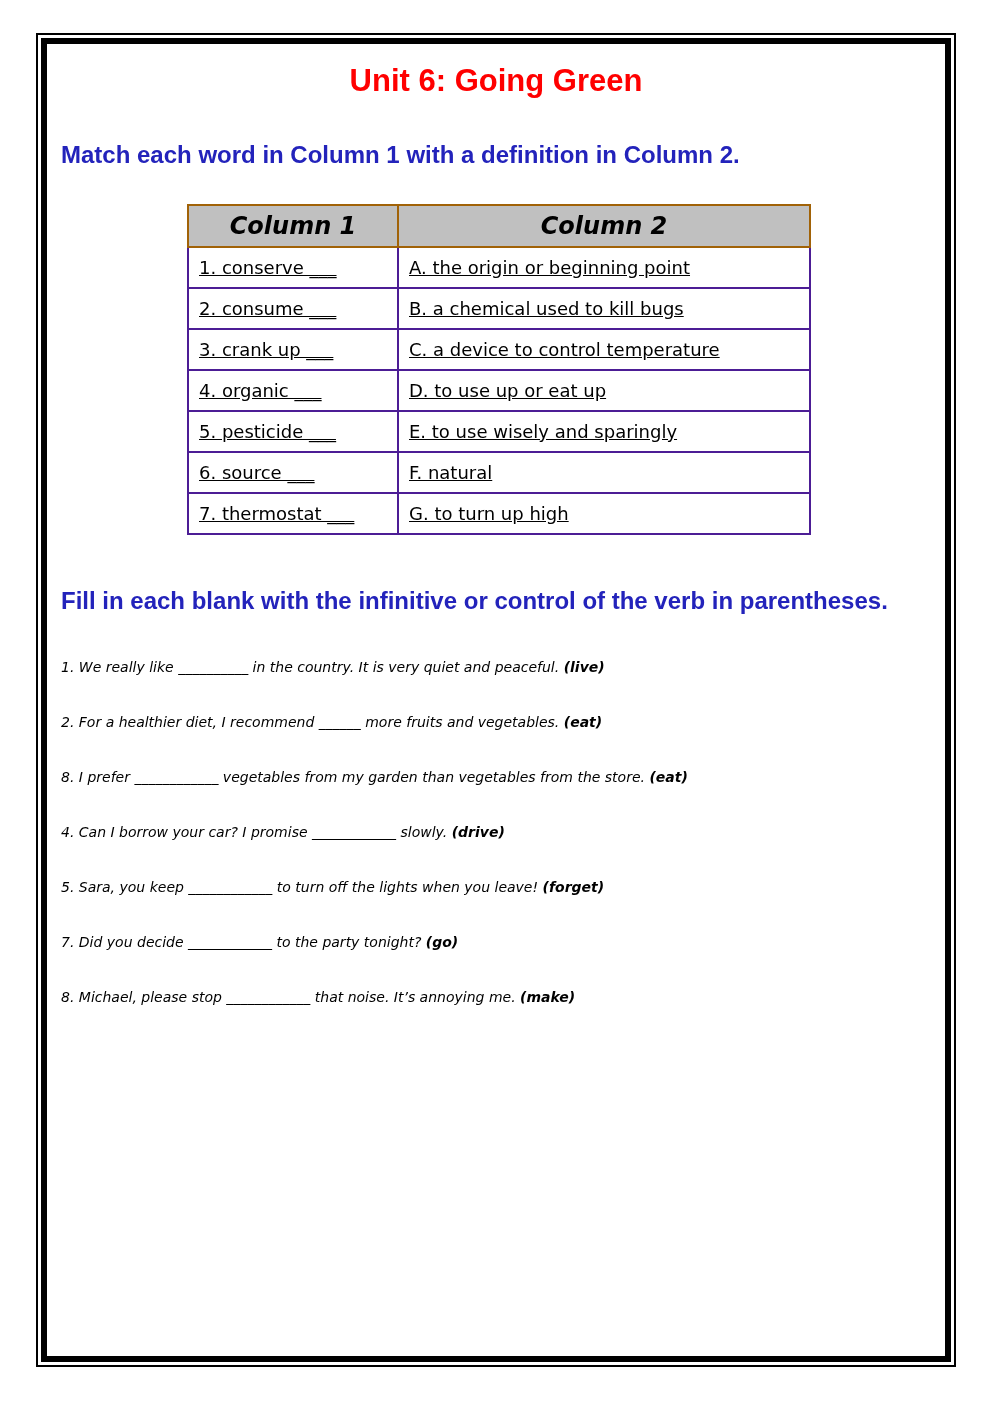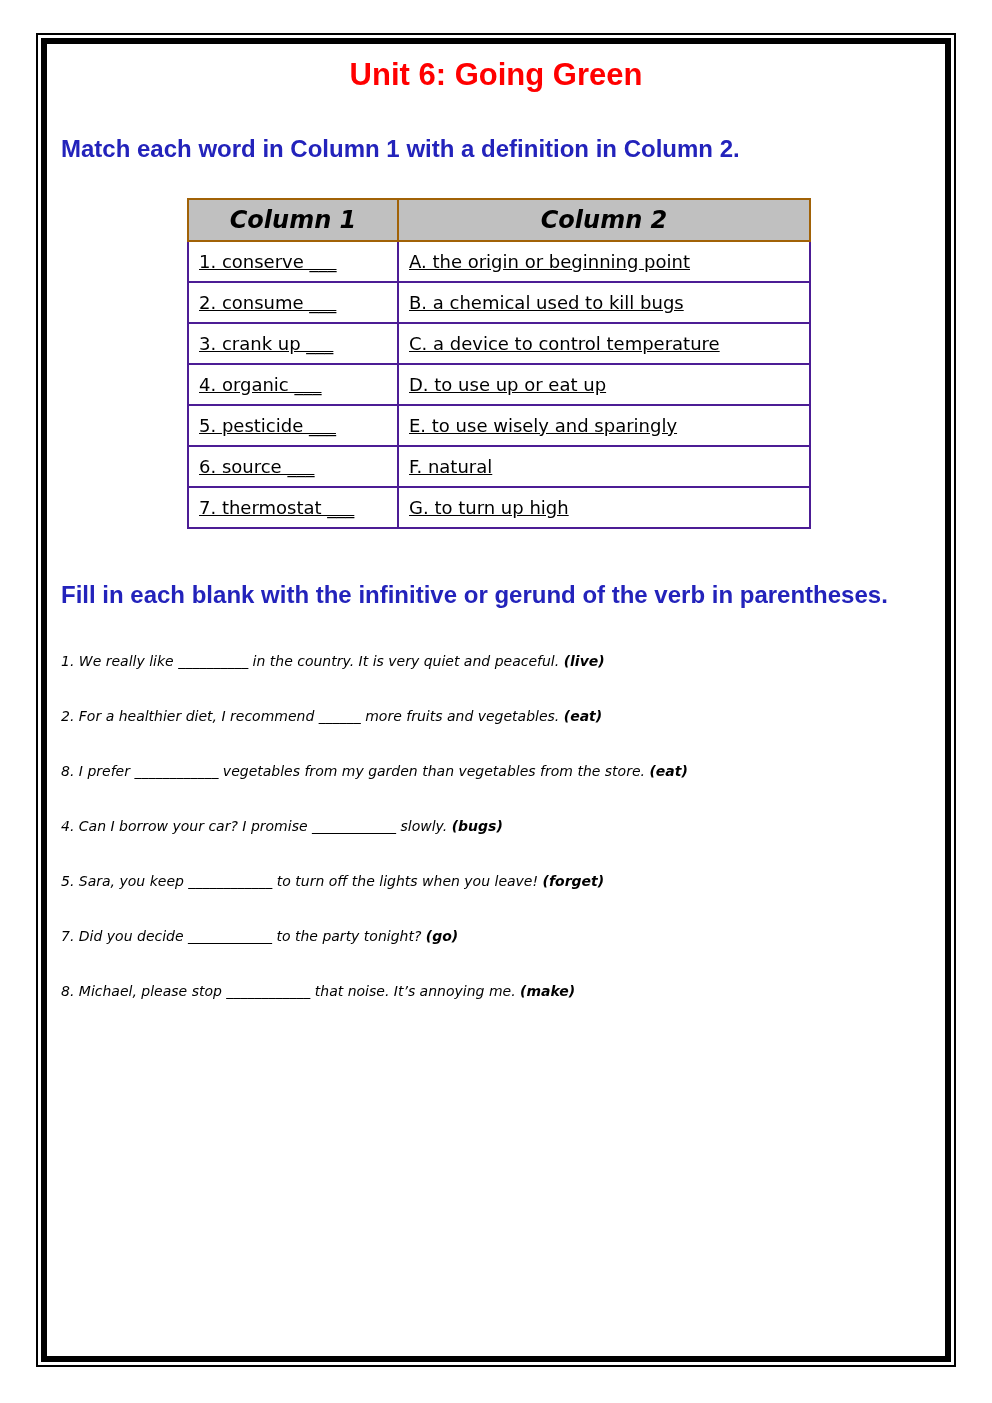--- a/index.html
+++ b/index.html
@@ -14,21 +14,21 @@
   }
   .outer-frame {
     position: absolute;
     left: 36px; top: 33px; right: 36px; bottom: 36px;
     border: 2px solid #000;
   }
   .inner-frame {
     position: absolute;
     left: 3px; top: 3px; right: 3px; bottom: 3px;
     border: 6px solid #000;
-    padding: 0 14px;
+    padding: 6px 14px;
     overflow: hidden;
   }
   .title {
     margin: 12px 0 0;
     text-align: center;
     font-family: "Liberation Sans", sans-serif;
     font-weight: bold;
     font-size: 31px;
     line-height: 1.2;
     color: #ff0000;
@@ -116,38 +116,38 @@
           <td>6. source ___</td>
           <td>F. natural</td>
         </tr>
         <tr>
           <td>7. thermostat ___</td>
           <td>G. to turn up high</td>
         </tr>
       </tbody>
     </table>
 
-    <h2 class="instruction second">Fill in each blank with the infinitive or gerund of the verb in parentheses.</h2>
+    <h2 class="instruction second">Fill in each blank with the infinitive or control of the verb in parentheses.</h2>
 
     <div class="sentences">
       <p class="sentence">
         <span>1. We really like __________ in the country. It is very quiet and peaceful.</span>
         <strong>(live)</strong>
       </p>
       <p class="sentence">
         <span>2. For a healthier diet, I recommend ______ more fruits and vegetables.</span>
         <strong>(eat)</strong>
       </p>
       <p class="sentence">
         <span>8. I prefer ____________ vegetables from my garden than vegetables from the store.</span>
         <strong>(eat)</strong>
       </p>
       <p class="sentence">
         <span>4. Can I borrow your car? I promise ____________ slowly.</span>
-        <strong>(bugs)</strong>
+        <strong>(drive)</strong>
       </p>
       <p class="sentence">
         <span>5. Sara, you keep ____________ to turn off the lights when you leave!</span>
         <strong>(forget)</strong>
       </p>
       <p class="sentence">
         <span>7. Did you decide ____________ to the party tonight?</span>
         <strong>(go)</strong>
       </p>
       <p class="sentence">

